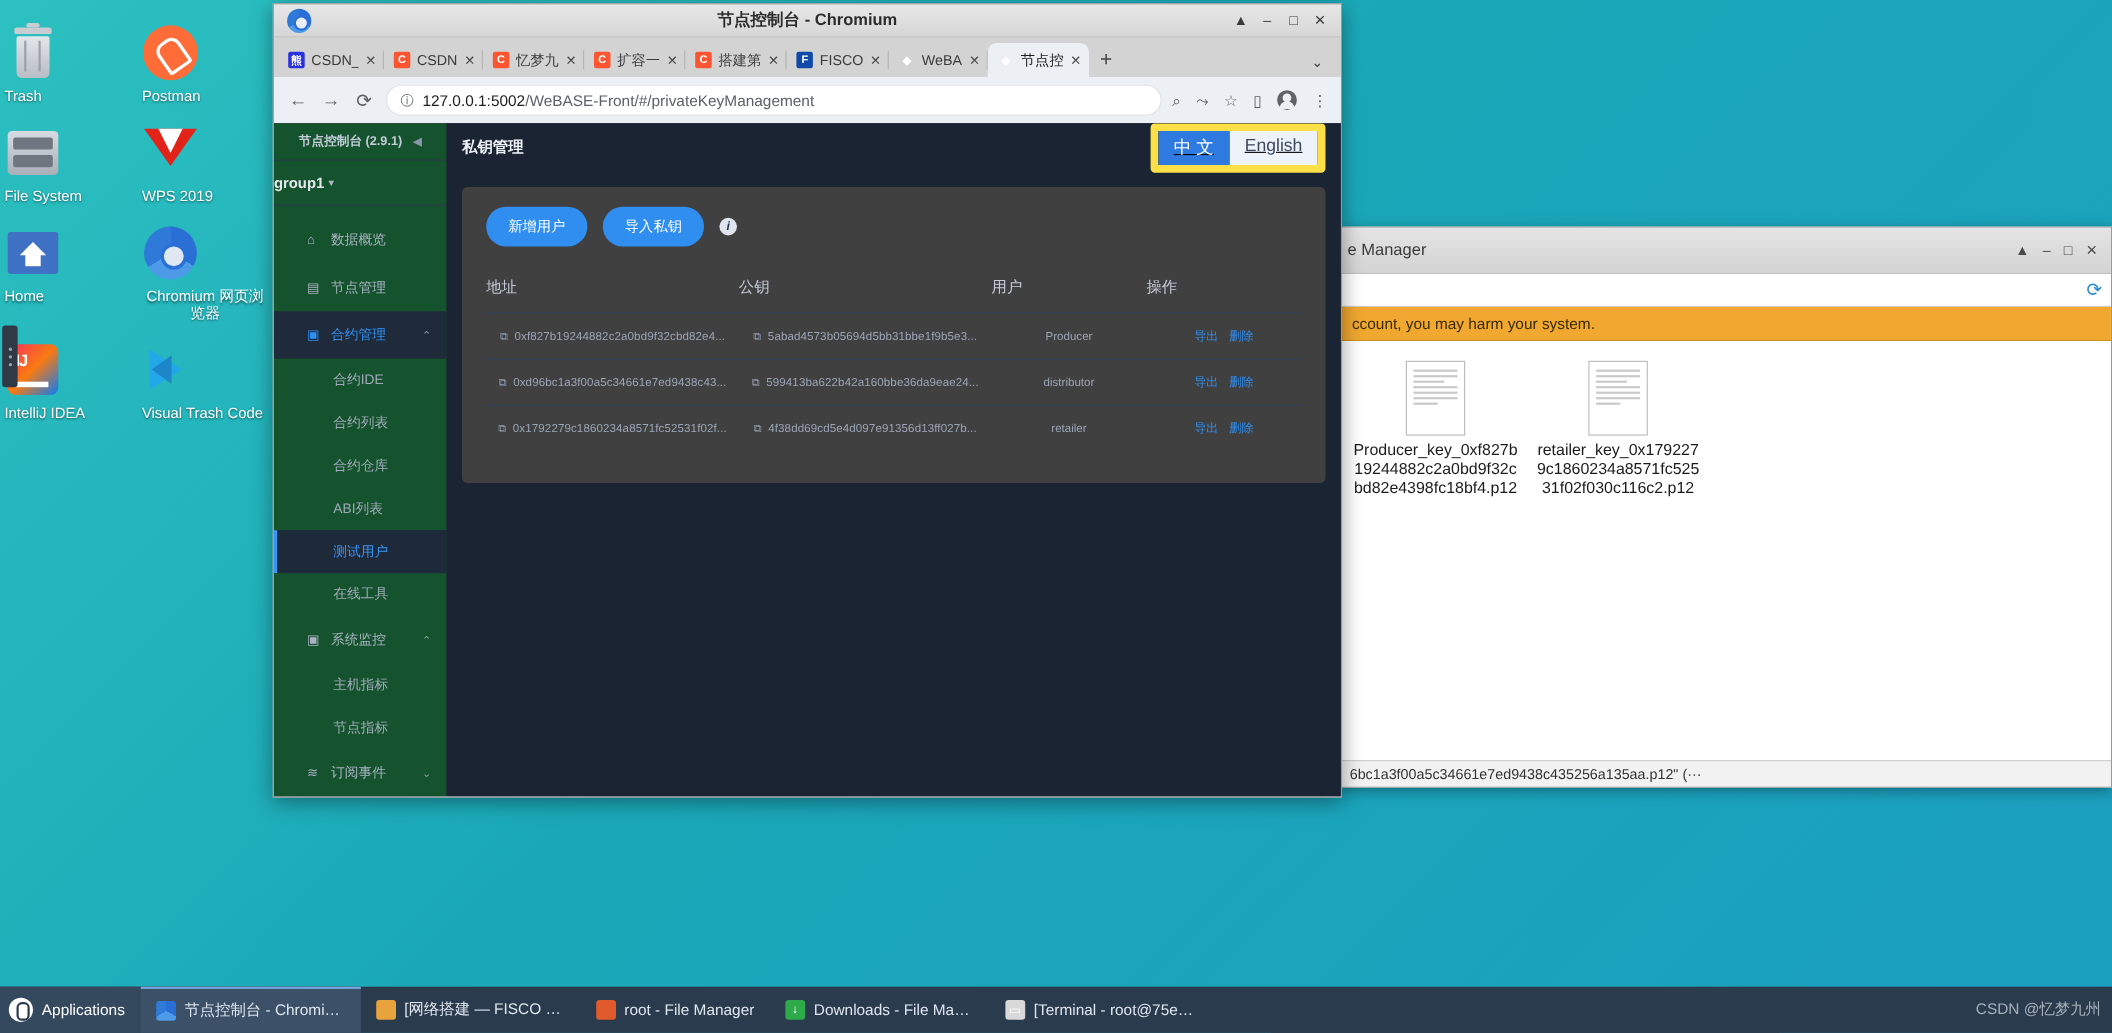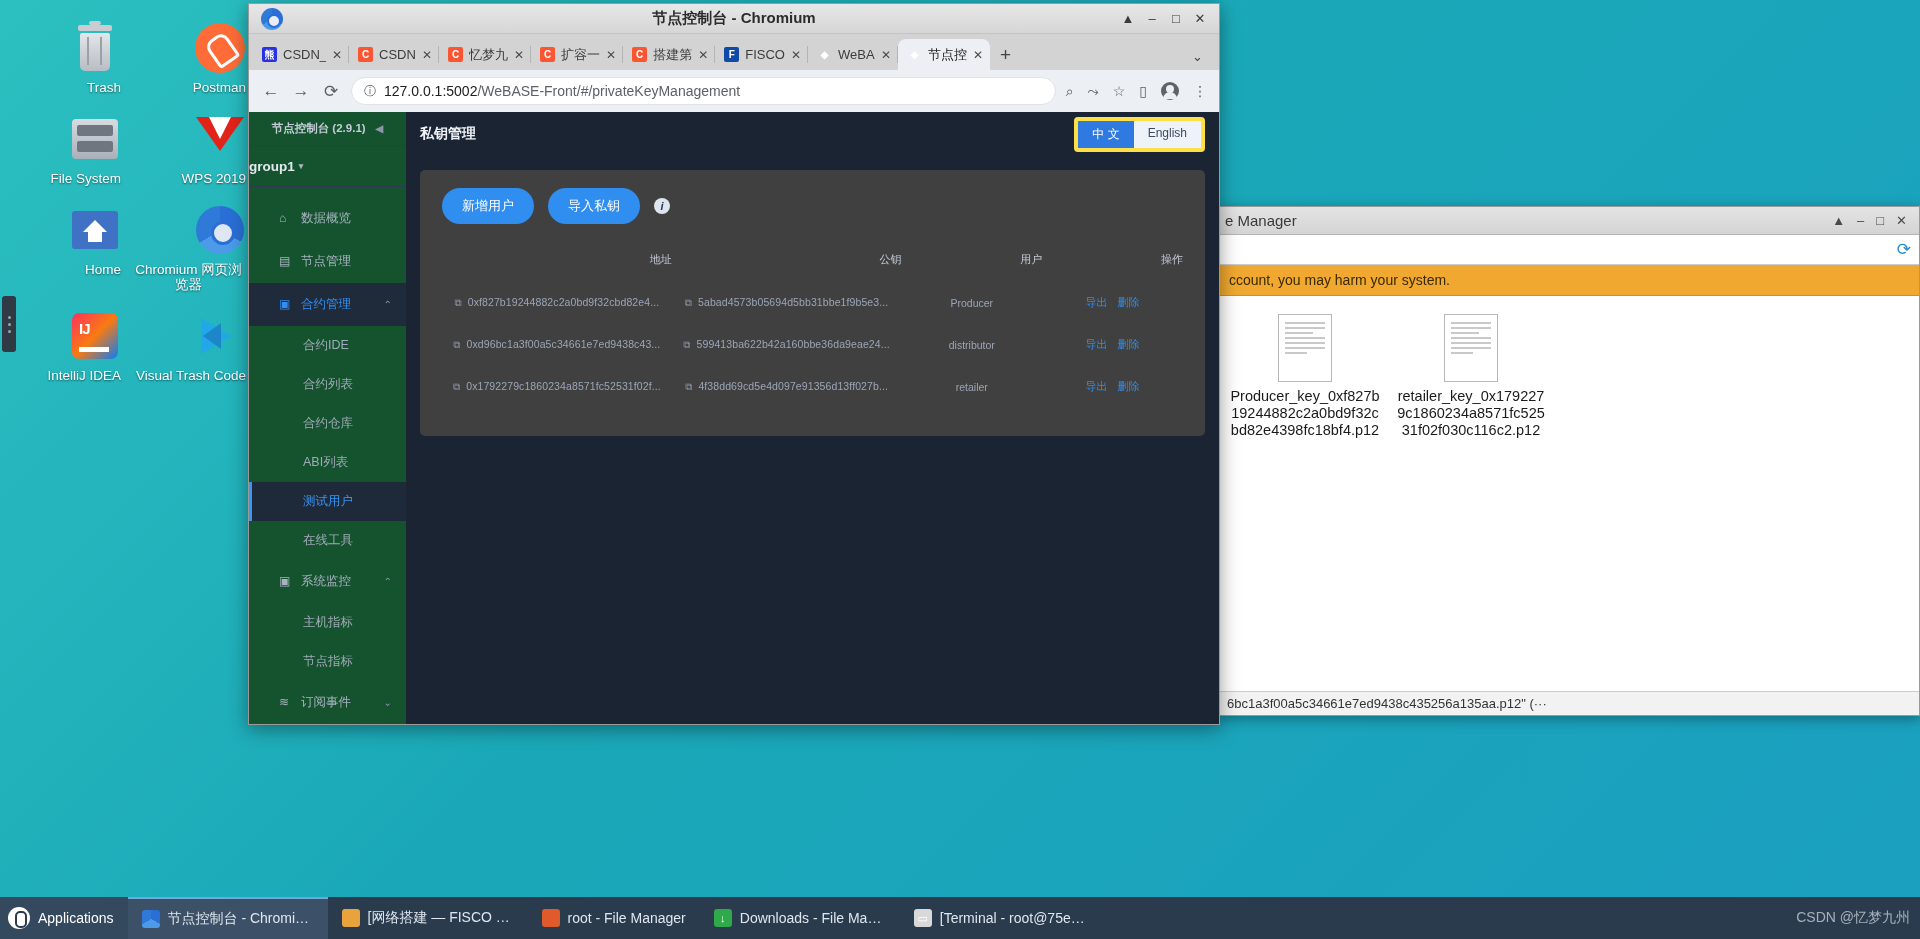--- a/index.html
+++ b/index.html
@@ -14,21 +14,21 @@
   #desktop {
     position: absolute; inset: 0;
     background: linear-gradient(135deg, #2cc0c0 0%, #1aa8b8 45%, #1b9fc0 100%);
   }
   .desk-icons {
     position: absolute; top: 14px; left: 0; width: 250px;
     display: flex; flex-wrap: wrap;
   }
   .desk-icon {
     width: 125px; padding: 8px 4px 10px;
-    display: flex; flex-direction: column; align-items: flex-end; gap: 6px;
+    display: flex; flex-direction: column; align-items: flex-start; gap: 6px;
     color: #fff; text-align: center;
   }
   .desk-icon .glyph {
     width: 52px; height: 52px;
     display: flex; align-items: center; justify-content: center;
     font-size: 30px;
   }
   .desk-icon .cap {
     font-size: 13.5px; line-height: 15px;
     text-shadow: 0 1px 2px rgba(0,0,0,.55);
@@ -88,21 +88,21 @@
   .edge-handle i { width:3px; height:3px; background:#9aa5b0; border-radius:50%; display:block;}
 
   
   #filemanager {
     position:absolute; left:1218px; top:206px; width:702px; height:510px;
     background:#f2f2f2; border:1px solid #9a9a9a;
     box-shadow: 0 3px 12px rgba(0,0,0,.35);
     display:flex; flex-direction:column;
   }
   .fm-title {
-    height:28px; background:linear-gradient(#e4e4e4,#d4d4d4);
+    height:42px; background:linear-gradient(#e4e4e4,#d4d4d4);
     border-bottom:1px solid #b5b5b5;
     display:flex; align-items:center; padding:0 6px;
     font-size:15px; color:#3a3a3a;
   }
   .fm-title .t { flex:1; }
   .fm-title .btns { display:flex; gap:12px; align-items:center; color:#4a4a4a; font-size:13px; padding-right:6px;}
   .fm-title .btns span { cursor:default; }
   .fm-path {
     height:30px; background:#fff; border-bottom:1px solid #ccc;
     display:flex; align-items:center; padding:0 8px; font-size:13px; color:#333;
@@ -233,21 +233,21 @@
   }
 
   .wb-main { flex:1; background:#1b2433; display:flex; flex-direction:column; overflow:hidden; position:relative;}
   .wb-topbar {
     height:44px; display:flex; align-items:center; padding:0 14px;
     position:relative;
   }
   .wb-ptitle { color:#eef2f7; font-size:14px; font-weight:bold; }
   .wb-lang {
     margin-left:auto; display:flex; border-radius:4px; overflow:hidden;
-    font-size:12px; border:4px solid #fde047;
+    font-size:16px; border:7px solid #fde047;text-decoration:underline;
   }
   .wb-lang div { padding:5px 14px; }
   .wb-lang .zh { background:#2f7ae0; color:#fff; }
   .wb-lang .en { background:#eef3fa; color:#3c4a5e; }
 
   .wb-card {
     margin:14px 14px 0 14px; background:#404040; border-radius:5px;
     padding:18px 22px 29px; flex:0 0 auto;
   }
   .wb-actions { display:flex; align-items:center; gap:14px; margin-bottom:22px;}
@@ -256,22 +256,22 @@
     padding:9px 20px; border-radius:18px; border:none; font-weight:500;
   }
   .wb-help {
     width:16px; height:16px; border-radius:50%; background:#dfe5ee; color:#27324a;
     font-size:11px; font-style:italic; font-weight:bold;
     display:flex; align-items:center; justify-content:center;
   }
 
   table.wb-table { width:100%; border-collapse:collapse; }
   table.wb-table th {
-    font-size:11px; color:#c3cbd8; font-weight:normal;
-    padding:6px 0 14px; text-align:right;
+    font-size:14px; color:#c3cbd8; font-weight:normal;
+    padding:6px 0 14px; text-align:left;
   }
   table.wb-table td {
     font-size:10.5px; color:#9aa5b6; padding:13px 0;
     border-top:1px solid #33405c; text-align:center;
     white-space:nowrap;
   }
   table.wb-table td.mono { font-family:"Liberation Sans", sans-serif; letter-spacing:.1px;}
   .copy-ic { color:#8d98a9; font-size:10px; margin-right:6px; }
   .op-link { color:#2f8ef0; font-size:11px; margin:0 5px; }
 

